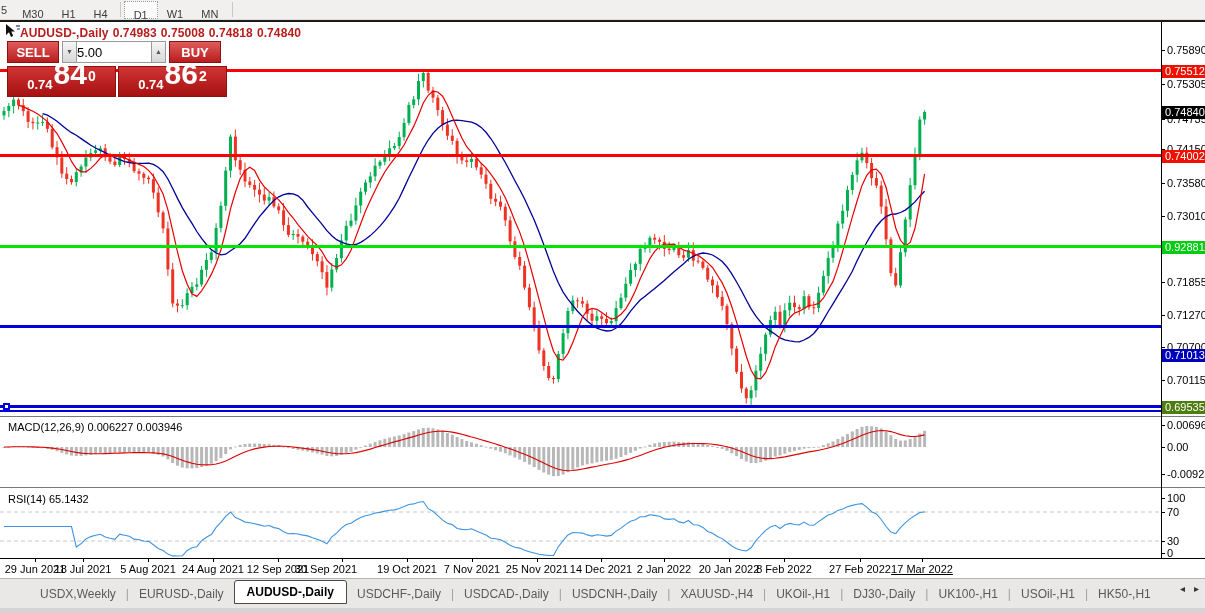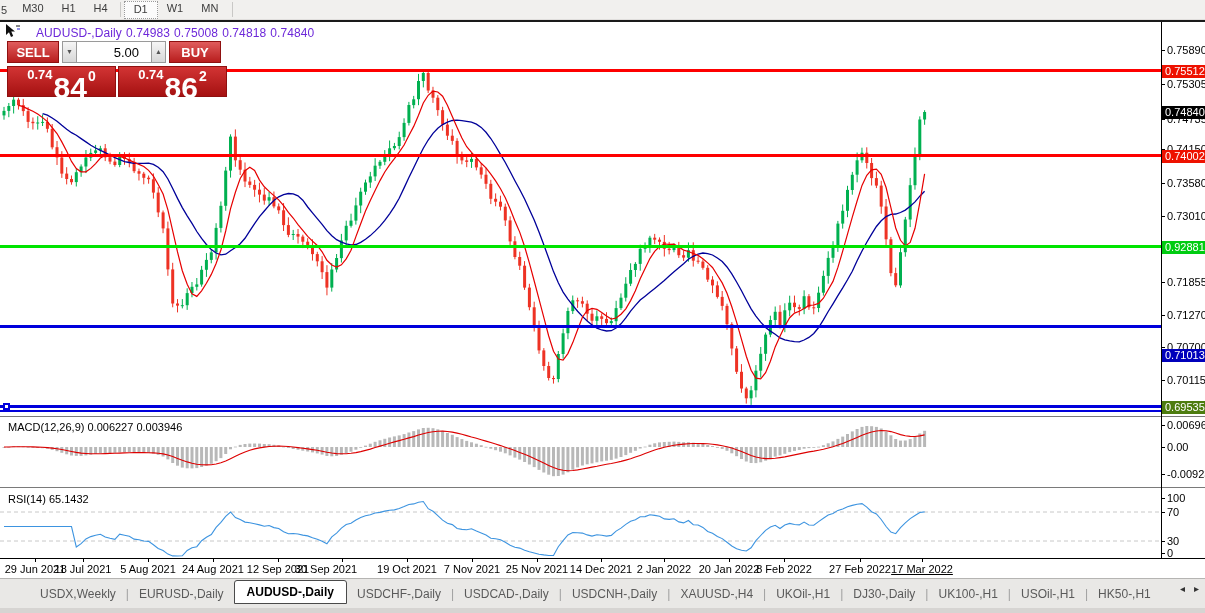--- a/index.html
+++ b/index.html
@@ -3,21 +3,21 @@
 <meta charset="utf-8">
 <style>
   * { margin:0; padding:0; box-sizing:border-box; }
   html,body { width:1205px; height:613px; overflow:hidden; background:#fff;
     font-family:"Liberation Sans", sans-serif; }
   #screen { position:relative; width:1205px; height:613px; background:#fff; overflow:hidden; }
 
   
   #toolbar { position:absolute; left:0; top:0; width:1205px; height:20px; background:#f1f0ee;
     display:flex; align-items:center; border-bottom:1px solid #e0dedc; }
-  .tf-btn { font-size:11px; color:#3c3c3c; padding:0 9px; height:18px; line-height:14px; cursor:default; }
+  .tf-btn { font-size:11px; color:#3c3c3c; padding:6px 9px; height:18px; line-height:14px; cursor:default; }
   .tf-btn.partial { padding:2px 6px 2px 1px; }
   .tf-btn.active { background:#fbfbfb; border:1px dotted #9a9a9a; }
   #topline { position:absolute; left:0; top:20px; width:1205px; height:2px; background:#1a1a1a; }
 
   
   svg.layer { position:absolute; left:0; }
 
   
   .hsep { position:absolute; left:0; width:1205px; }
 
@@ -25,38 +25,38 @@
   .ax-label { position:absolute; left:1167px; font-size:11px; color:#000; white-space:nowrap; }
   .ax-tick  { position:absolute; left:1161px; width:4px; height:1px; background:#000; }
   .ax-badge { position:absolute; left:1162px; width:53px; height:13px; line-height:13px;
     color:#fff; font-size:11px; padding-left:3px; white-space:nowrap; }
 
   
   .hline { position:absolute; left:0; width:1161px; }
   .hline-handle { position:absolute; width:7px; height:7px; background:#fff; border:2px solid #0000dc; }
 
   
-  #chart-title { position:absolute; left:36px; top:26px; font-size:12px; font-weight:400; color:#6d28d9;
+  #chart-title { position:absolute; left:20px; top:26px; font-size:12px; font-weight:700; color:#b91c1c;
     letter-spacing:0.1px; white-space:nowrap; z-index:12; }
   #chart-title span { margin-right:4px; }
   #cursor-icon { position:absolute; left:5px; top:24px; z-index:12; }
 
   
   #trade-panel { position:absolute; left:7px; top:41px; width:220px; height:58px; z-index:15; }
   #trade-row1 { position:absolute; left:0; top:0; width:220px; height:22px; display:flex; }
   .trade-btn { width:52px; height:22px; color:#fff; font-size:13px; font-weight:700; text-align:center;
     line-height:21px; background:linear-gradient(#e05c5c,#b81d1d); border:1px solid #8f1010; cursor:pointer; }
   .spin-btn { width:15px; height:22px; background:linear-gradient(#f6f6f6,#d7d7d7); border:1px solid #9a9a9a;
     font-size:7px; color:#555; text-align:center; line-height:20px; cursor:pointer; }
   #volume-field { width:74px; height:22px; border:1px solid #9a9a9a; border-left:none; border-right:none;
-    background:#fff; font-size:13px; color:#000; text-align:right; padding-right:12px;
+    background:#fff; font-size:13px; color:#000; padding-right:12px;
     font-family:"Liberation Sans", sans-serif; }
   #trade-row2 { position:absolute; left:0; top:25px; width:220px; height:33px; display:flex; gap:2px; }
   .price-box { width:109px; height:31px; background:linear-gradient(#d23434,#a51111); border:1px solid #8f1010;
-    color:#fff; display:flex; align-items:flex-start; justify-content:center; cursor:pointer; padding-bottom:1px; }
+    color:#fff; display:flex; align-items:flex-end; justify-content:center; cursor:pointer; padding-bottom:1px; }
   .pb-small { font-size:13px; font-weight:700; margin-bottom:3px; }
   .pb-big { font-size:30px; font-weight:700; line-height:28px; margin:7px 1px; }
   .pb-sup { font-size:14px; font-weight:700; align-self:flex-start; margin-top:1px; }
 
   
   .ind-label { position:absolute; left:8px; font-size:11px; color:#000; z-index:5; white-space:nowrap; }
 
   
   #date-strip { position:absolute; left:0; top:558px; width:1205px; height:20px; background:#fff;
     border-top:1px solid #000; }

